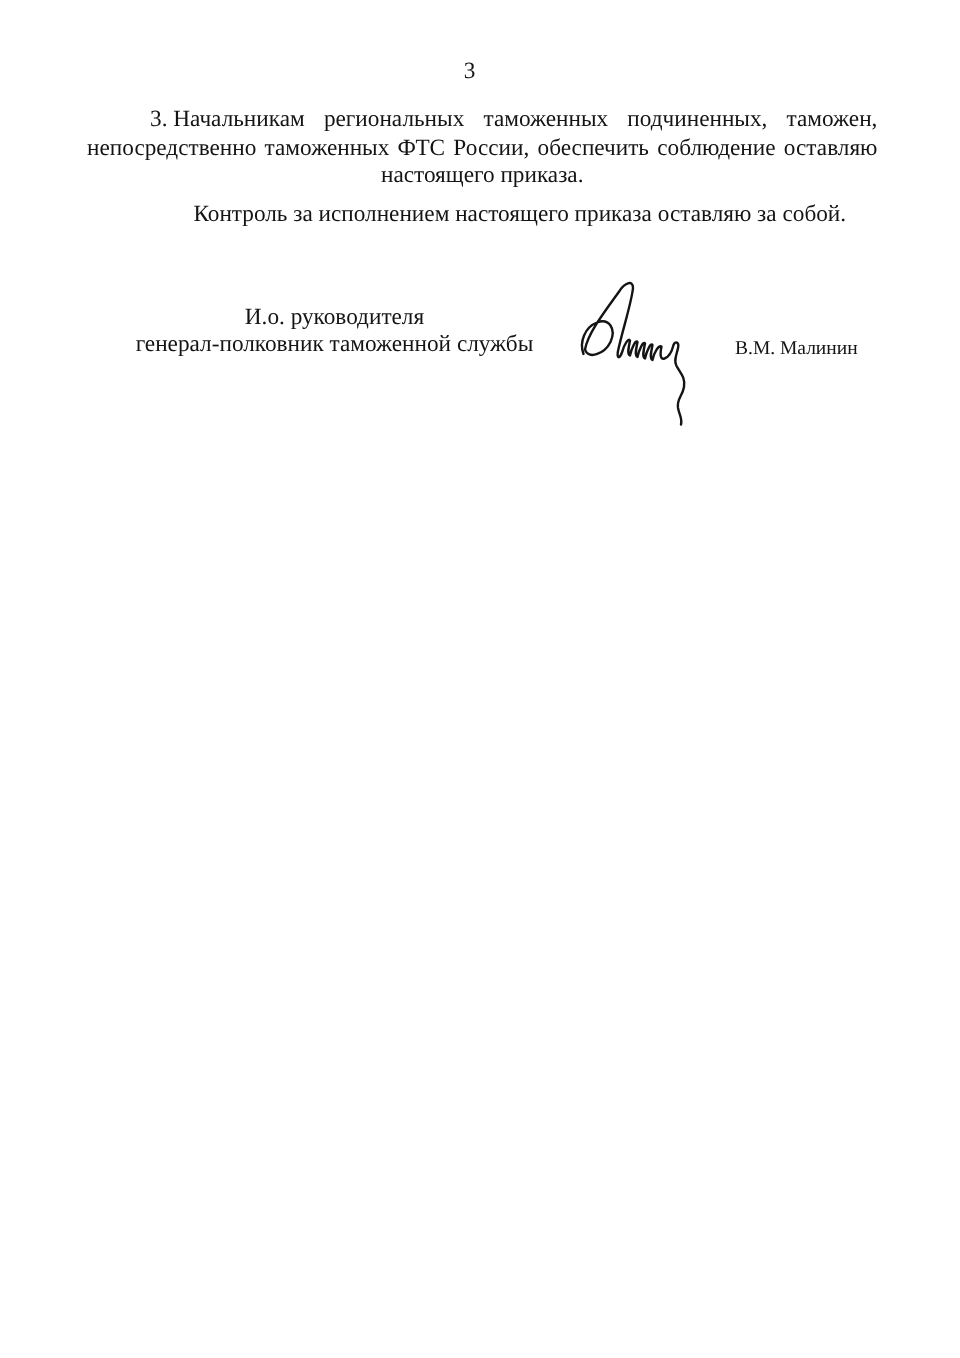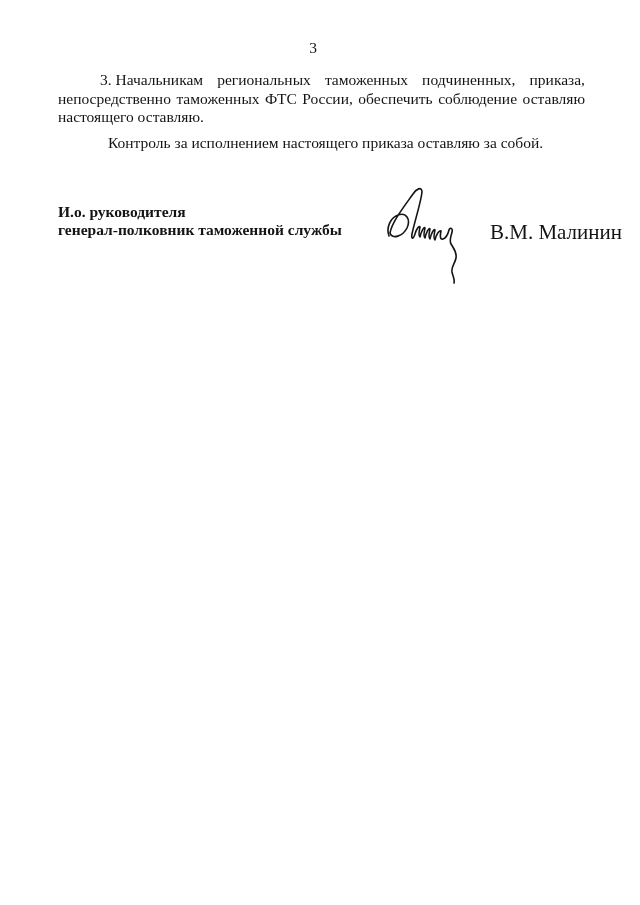--- a/index.html
+++ b/index.html
@@ -9,21 +9,21 @@
   }
   .page {
     position: relative;
     width: 640px;
     height: 905px;
     background: #ffffff;
     font-family: "Liberation Serif", "DejaVu Serif", serif;
     color: #141414;
     overflow: hidden;
   }
-  .abs { position: absolute; }
+  .abs { position: absolute; text-align: center; }
 
   .page-number {
     top: 39px;
     left: 58px;
     width: 510px;
     text-align: center;
     font-size: 15.5px;
     line-height: 18px;
   }
 
@@ -46,27 +46,26 @@
     top: 134px;
     text-indent: 50px;
   }
 
   .sign-block {
     top: 203px;
     left: 58px;
     width: 330px;
     font-size: 15.5px;
     line-height: 18px;
-    font-weight: bold;
   }
 
   .signer-name {
     top: 223px;
     left: 490px;
-    font-size: 21px;
+    font-size: 13px;
     line-height: 18px;
     white-space: nowrap;
   }
 
   .signature {
     top: 184px;
     left: 383px;
     width: 78px;
     height: 102px;
   }
@@ -78,32 +77,32 @@
 <div class="page">
 
   <div class="abs page-number">3</div>
 
   <div class="abs para para-3">
     <div class="jline first-indent">
         <span>3.&nbsp;Начальникам</span>
         <span>региональных</span>
         <span>таможенных</span>
         <span>подчиненных,</span>
-        <span>приказа,</span>
+        <span>таможен,</span>
       </div>
     <div class="jline">
         <span>непосредственно</span>
         <span>таможенных</span>
         <span>ФТС</span>
         <span>России,</span>
         <span>обеспечить</span>
         <span>соблюдение</span>
         <span>оставляю</span>
       </div>
-    <div>настоящего оставляю.</div>
+    <div>настоящего приказа.</div>
   </div>
 
   <div class="abs para control-para">Контроль за исполнением настоящего приказа оставляю за собой.</div>
 
   <div class="abs sign-block">
     <div>И.о. руководителя</div>
     <div>генерал-полковник таможенной службы</div>
   </div>
 
   <div class="abs signature">

